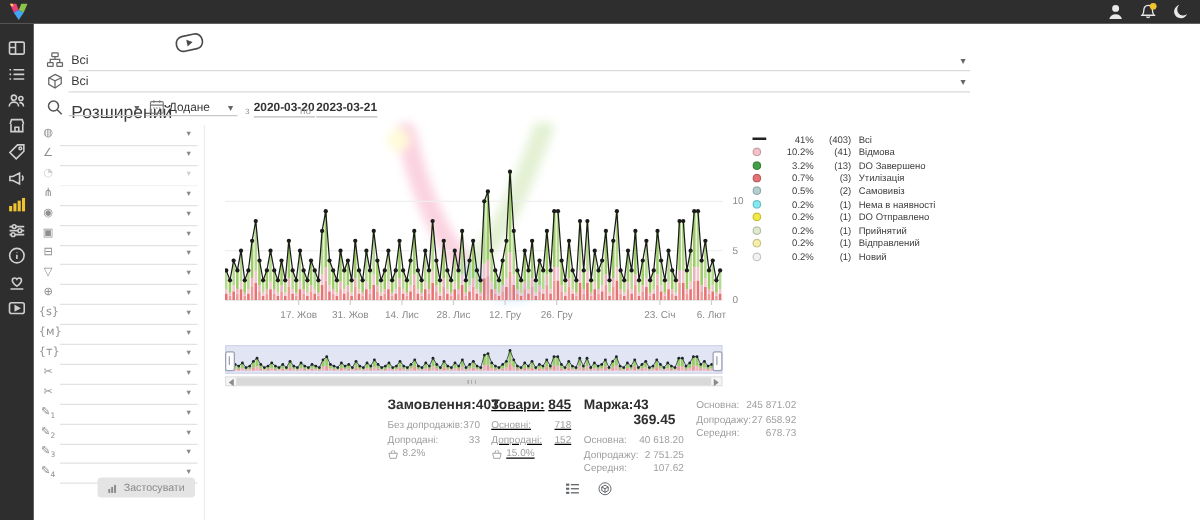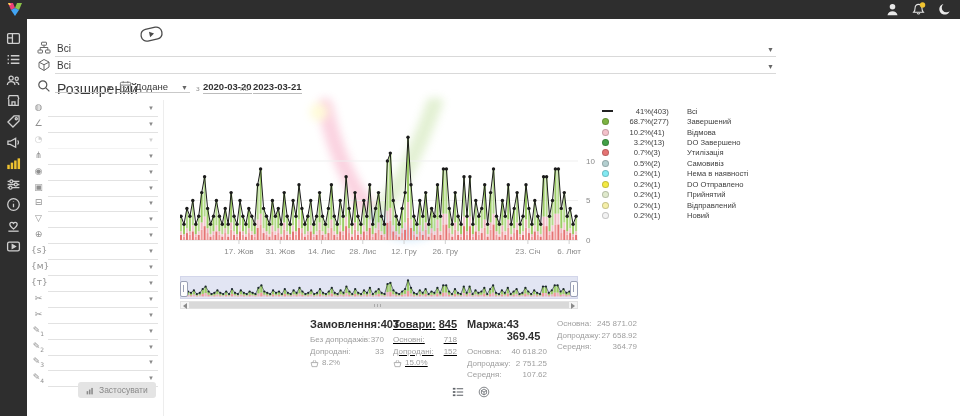--- a/index.html
+++ b/index.html
@@ -35,21 +35,21 @@
   .uline{position:absolute;border-bottom:1px solid #c9c9c9;}
   
   .chart-wrap{position:absolute;left:180px;top:106px;z-index:2;}
   .watermark{position:absolute;left:285px;top:98px;z-index:1;opacity:.28;filter:blur(4px);}
   
   .legend{position:absolute;left:602px;top:106px;z-index:2;}
   .lg-row{display:grid;grid-template-columns:16px 33px 30px auto;align-items:center;height:10.45px;font-size:7.6px;color:#3d3d3d;cursor:pointer;}
   .lg-sw{width:7px;height:7px;border-radius:50%;border:1px solid rgba(0,0,0,.18);box-sizing:border-box;}
   .lg-line{width:11px;height:2px;background:#222;}
   .lg-pct{text-align:right;}
-  .lg-cnt{}
+  .lg-cnt{text-align:right;}
   .lg-lbl{padding-left:6px;white-space:nowrap;}
   
   .navigator{position:absolute;left:180px;top:276px;width:398px;height:23px;background:#e2e5f3;border:1px solid #d3d6ea;box-sizing:border-box;z-index:2;}
   .nav-handle{position:absolute;top:4px;width:6px;height:14px;background:#fdfdfd;border:1px solid #9aa0b5;border-radius:2px;z-index:3;cursor:ew-resize;}
   .nav-handle:after{content:"";position:absolute;left:2px;top:3px;width:1px;height:7px;background:#9aa0b5;}
   .scrollbar{position:absolute;left:180px;top:301px;width:398px;height:8px;background:#f4f4f4;border:1px solid #e2e2e2;box-sizing:border-box;z-index:2;}
   .sb-thumb{position:absolute;left:8px;right:8px;top:0;bottom:0;background:#d9d9d9;cursor:grab;}
   .sb-arrow{position:absolute;top:1px;width:0;height:0;border-style:solid;cursor:pointer;}
   .sb-arrow.left{left:2px;border-width:3px 4px 3px 0;border-color:transparent #8a8a8a transparent transparent;}
   .sb-arrow.right{right:2px;border-width:3px 0 3px 4px;border-color:transparent transparent transparent #8a8a8a;}
@@ -888,26 +888,20 @@
 </div>
 
 <div class="legend" id="legend">
     <div class="lg-row">
       <span class="lg-line"></span>
       <span class="lg-pct">41%</span>
     <span class="lg-cnt">(403)</span>
     <span class="lg-lbl">Всі</span>
     </div>
     <div class="lg-row">
-      <span class="lg-sw" style="background:#7cb342"></span>
-      <span class="lg-pct">68.7%</span>
-    <span class="lg-cnt">(277)</span>
-    <span class="lg-lbl">Завершений</span>
-    </div>
-    <div class="lg-row">
       <span class="lg-sw" style="background:#f3c1ca"></span>
       <span class="lg-pct">10.2%</span>
     <span class="lg-cnt">(41)</span>
     <span class="lg-lbl">Відмова</span>
     </div>
     <div class="lg-row">
       <span class="lg-sw" style="background:#43a047"></span>
       <span class="lg-pct">3.2%</span>
     <span class="lg-cnt">(13)</span>
     <span class="lg-lbl">DO Завершено</span>
@@ -1440,21 +1434,21 @@
       <div class="stat-row">
         <span>Основна:</span>
         <span>245 871.02</span>
       </div>
       <div class="stat-row">
         <span>Допродажу:</span>
         <span>27 658.92</span>
       </div>
       <div class="stat-row">
         <span>Середня:</span>
-        <span>364.79</span>
+        <span>678.73</span>
       </div>
     </div>
   </div>
 
 <div class="foot-ic" style="left:452px">
   <svg width="12" height="12" viewBox="0 0 14 14">
     <rect x="1" y="2.2" width="3" height="2" fill="#5f6368"></rect>
       <rect x="1" y="6" width="3" height="2" fill="#5f6368"></rect>
       <rect x="1" y="9.8" width="3" height="2" fill="#5f6368"></rect>
     <rect x="5.5" y="2.6" width="7.5" height="1.2" fill="#5f6368"></rect>

